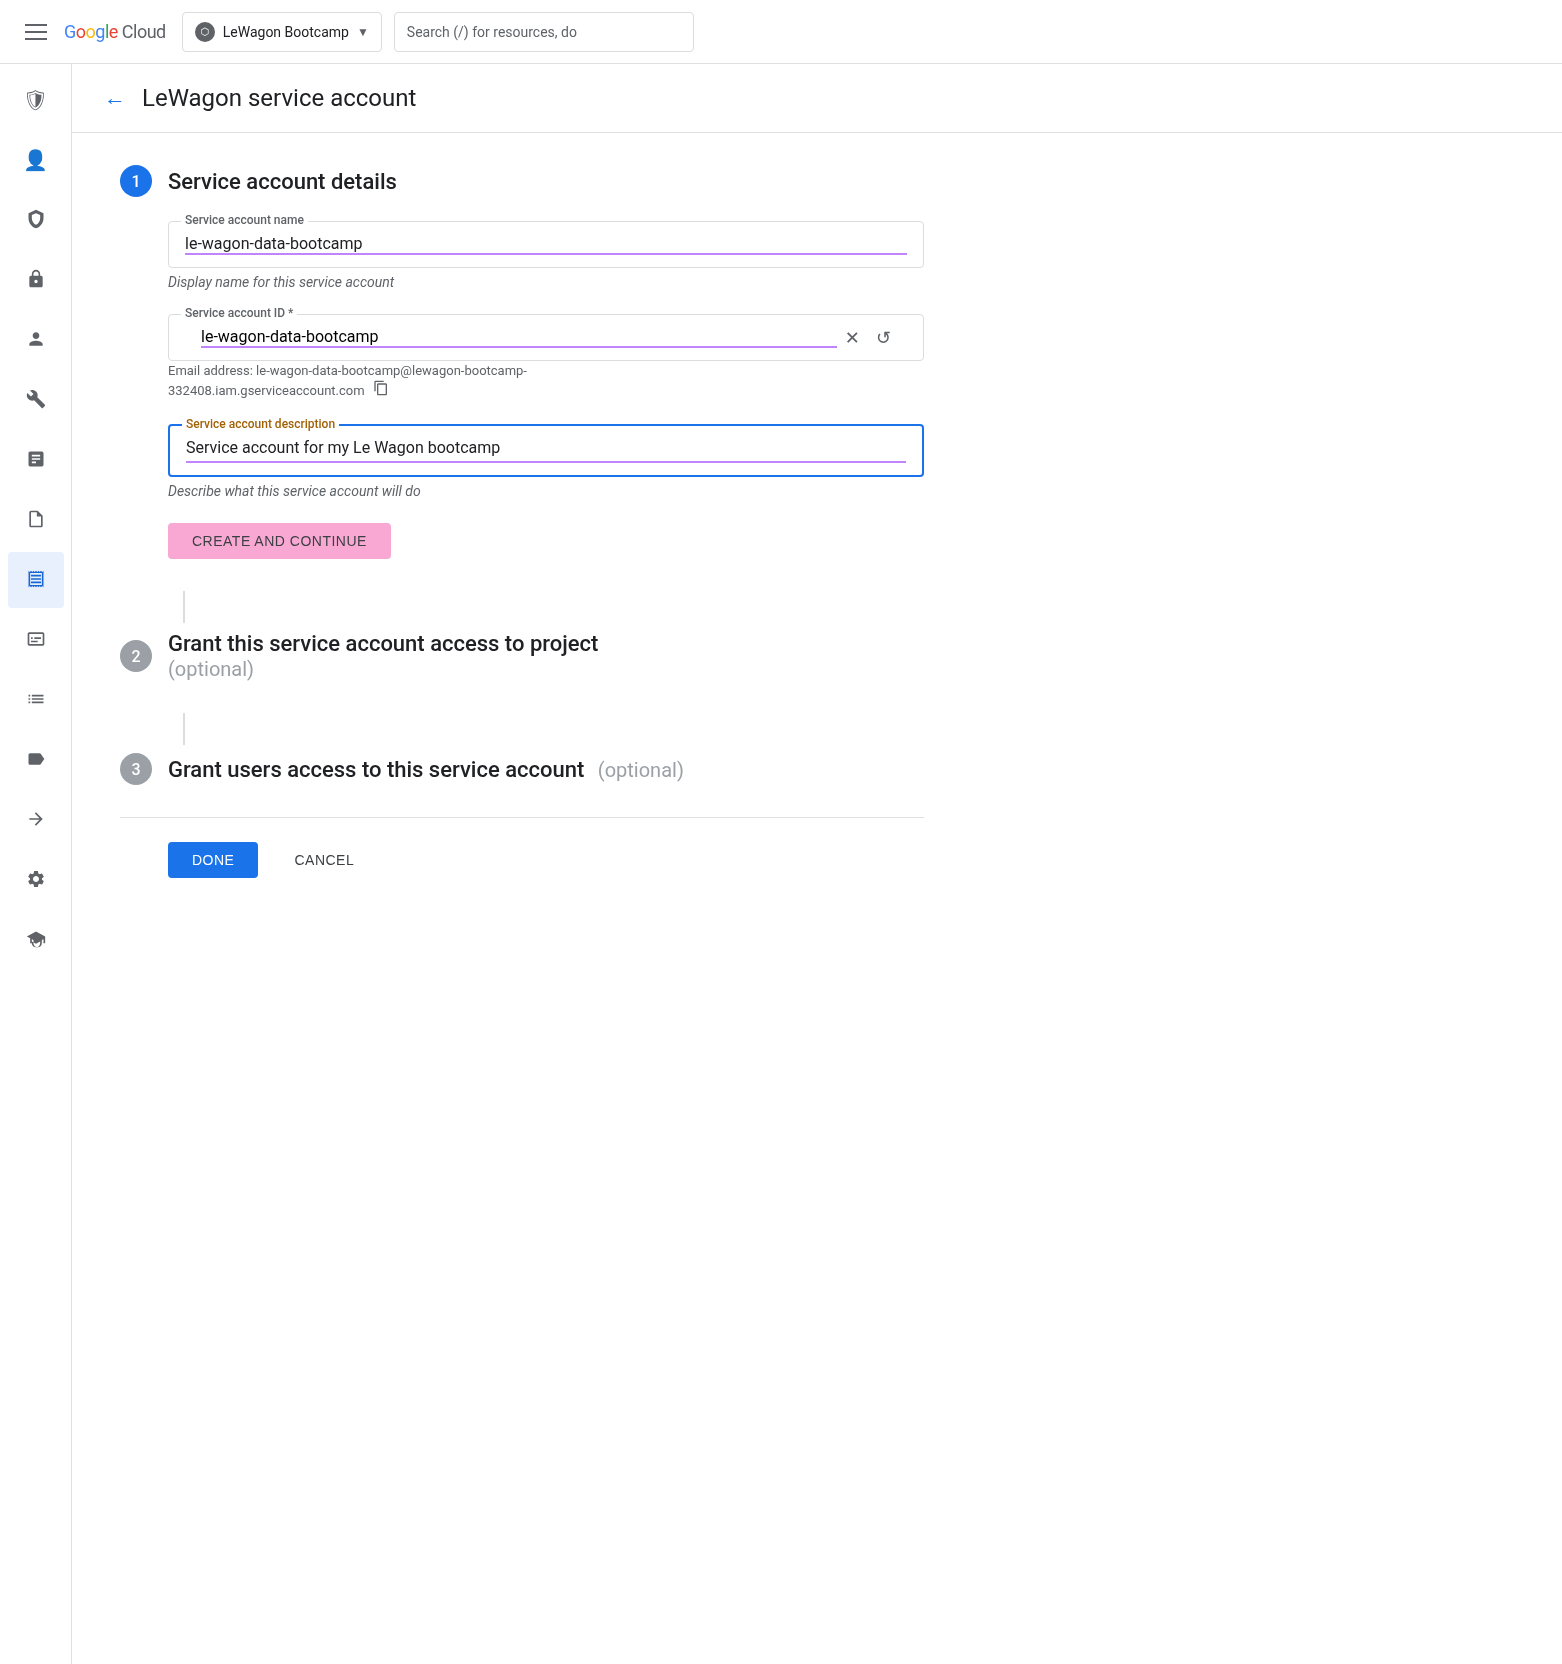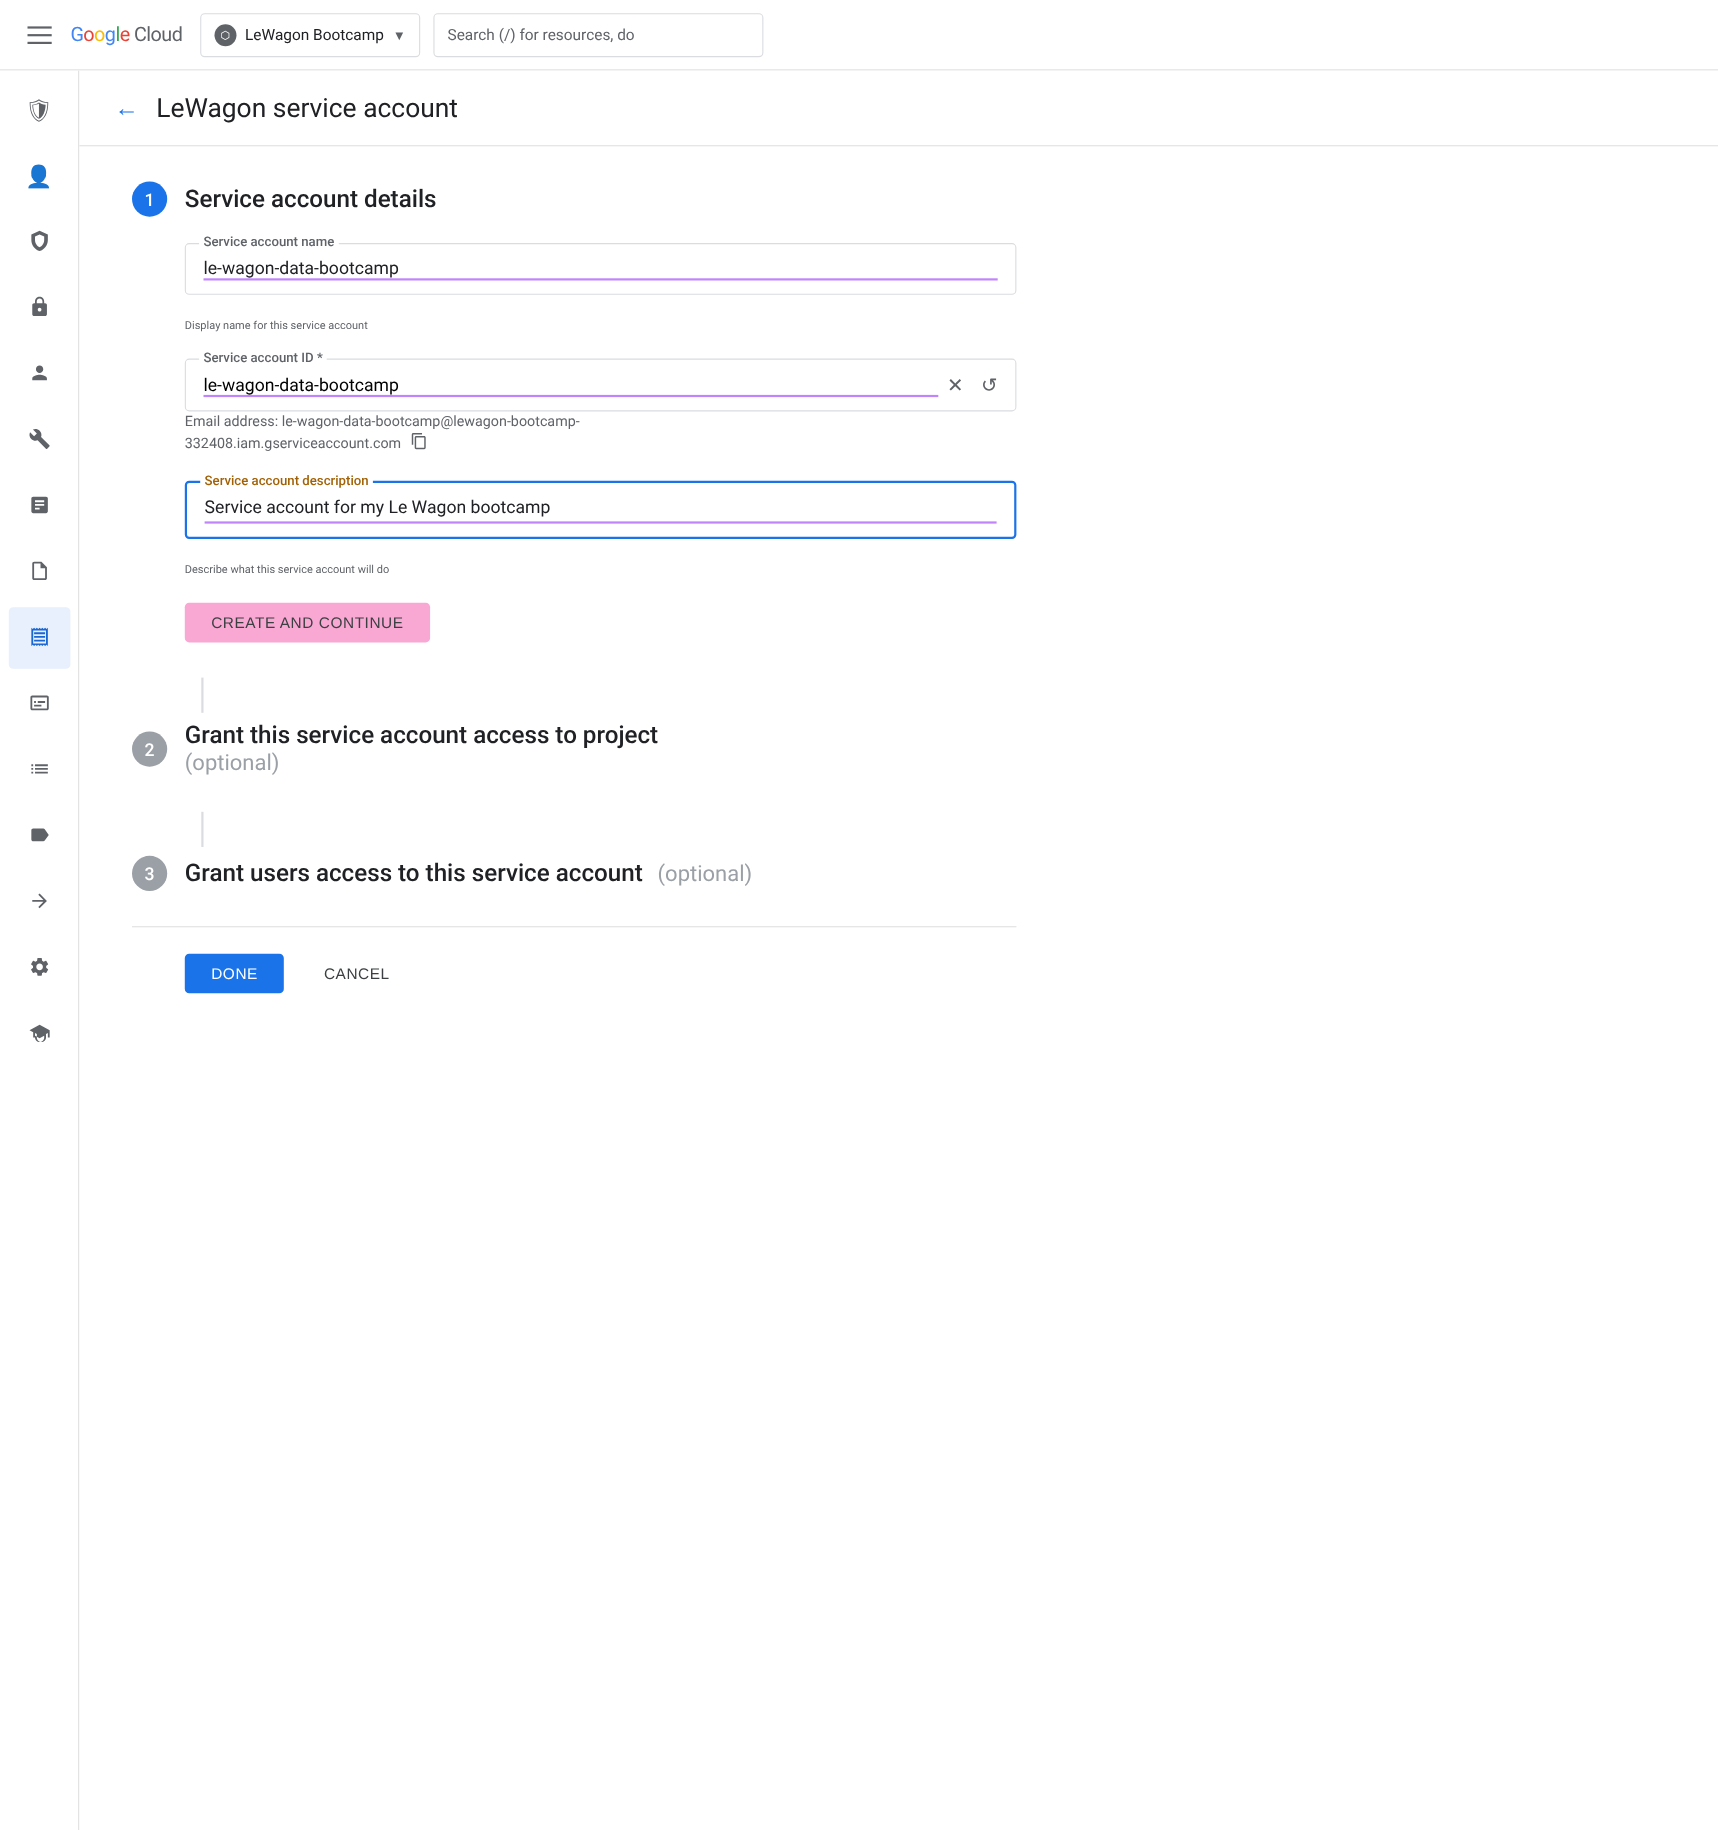--- a/index.html
+++ b/index.html
@@ -205,23 +205,24 @@
     }
 
     
     .form-fields {
       padding-left: 48px;
     }
     .field-group {
       margin-bottom: 24px;
     }
     .field-hint {
-      font-size: 10px;
+      font-size: 14px;
       color: #5f6368;
-      margin-top: 23px;
+      margin-top: 6px;
+      font-style: italic;
     }
     .field-border-input {
       border: none;
       outline: none;
       font-size: 16px;
       color: #202124;
       width: 100%;
       font-family: inherit;
       background: transparent;
       padding-right: 60px;
@@ -478,21 +479,21 @@
 
           <div class="field-group">
             <div style="border: 1px solid #dadce0; border-radius: 4px; padding: 12px 16px; position: relative;">
               <div style="position: absolute; top: -9px; left: 12px; background: #fff; padding: 0 4px; font-size: 12px; color: #5f6368; font-weight: 500;">Service account name</div>
               <input type="text" class="field-border-input" style="border-top: none; border-right: none; border-left: none; border-image: initial; border-bottom: 2px solid rgb(192, 132, 252); outline: none; font-size: 16px; width: 100%; font-family: inherit;" value="le-wagon-data-bootcamp">
             </div>
             <div class="field-hint">Display name for this service account</div>
           </div>
 
           <div class="field-group">
-            <div style="border: 1px solid #dadce0; border-radius: 4px; padding: 12px 16px; position: relative; display: flex; align-items: center;">
+            <div style="border: 1px solid #dadce0; border-radius: 4px; padding: 12px 32px; position: relative; display: flex; align-items: center;">
               <div style="position: absolute; top: -9px; left: 12px; background: #fff; padding: 0 4px; font-size: 12px; color: #5f6368; font-weight: 500;">
                 <span>Service account ID</span>
                 <span> *</span>
               </div>
               <input type="text" style="border-top: none; border-right: none; border-left: none; border-image: initial; border-bottom: 2px solid rgb(192, 132, 252); outline: none; font-size: 16px; flex: 1 1 0%; font-family: inherit; background: transparent; padding-right: 60px;" value="le-wagon-data-bootcamp">
               <div style="display: flex; gap: 16px; color: #5f6368; font-size: 18px; margin-left: 8px;">
                 <span style="cursor: pointer;">✕</span>
                 <span style="cursor: pointer;">↺</span>
               </div>
             </div>

